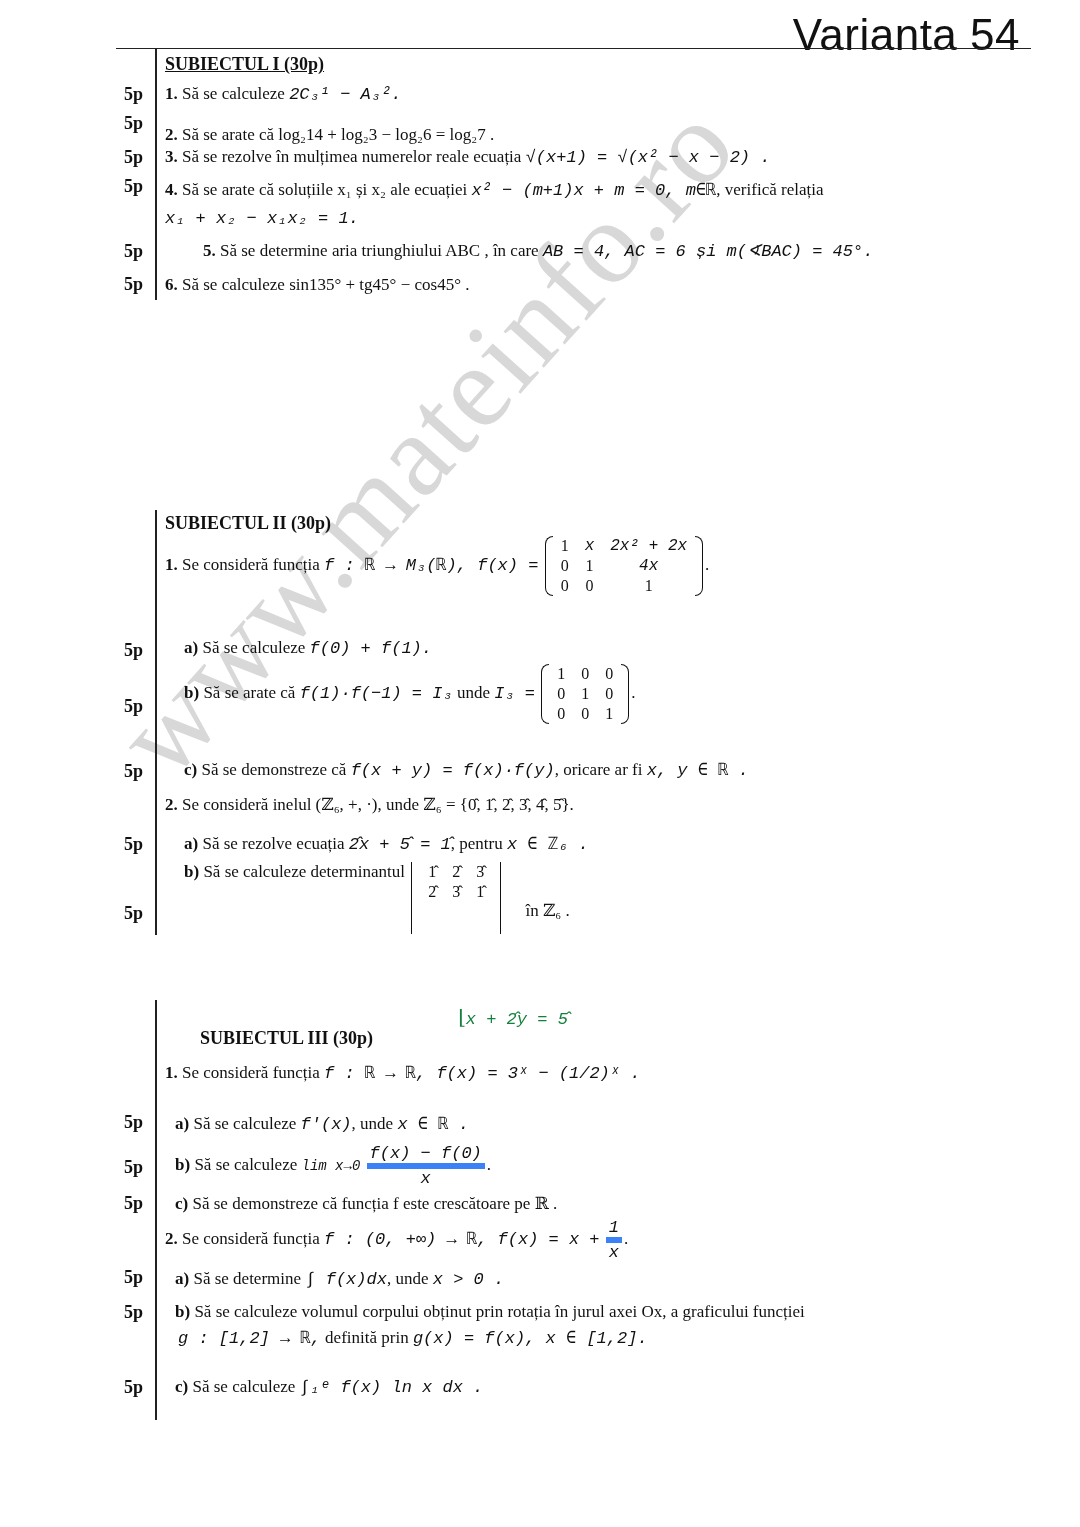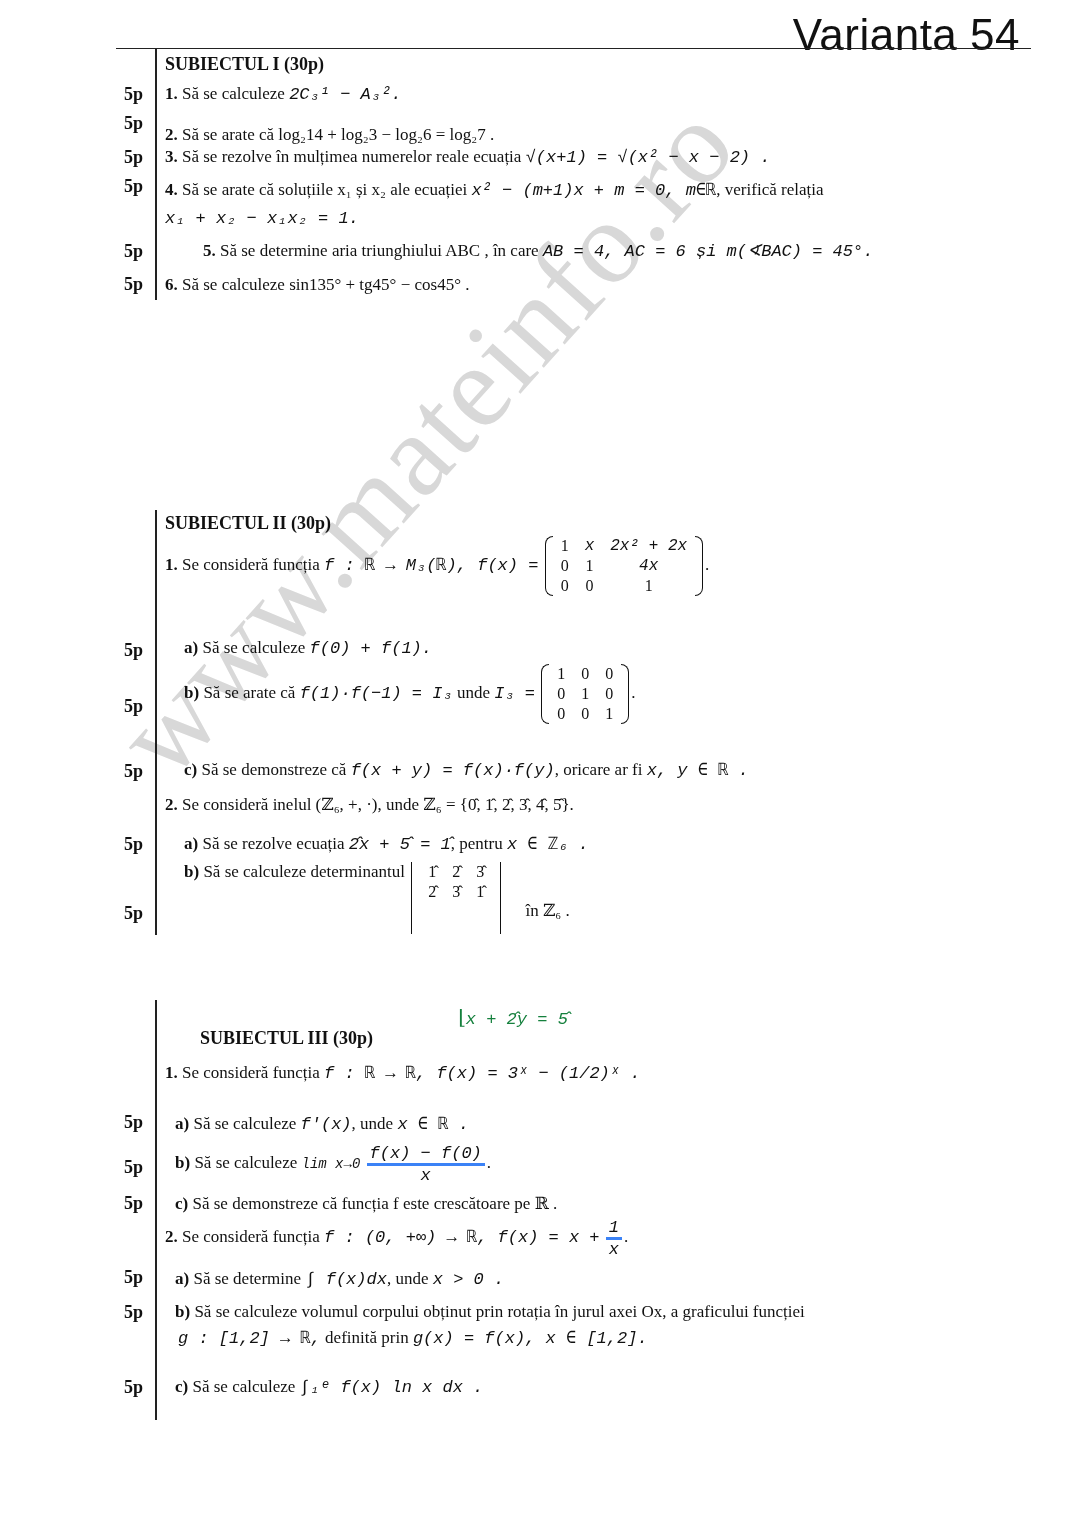--- a/index.html
+++ b/index.html
@@ -31,21 +31,21 @@
   .mat.paren::before, .mat.paren::after {
     content: ""; position: absolute; top: 0; bottom: 0; width: 7px;
     border: 1.5px solid #111;
   }
   .mat.paren::before { left: 0; border-right: none; border-radius: 10px 0 0 10px; }
   .mat.paren::after { right: 0; border-left: none; border-radius: 0 10px 10px 0; }
   .mat.det { border-left: 1.5px solid #111; border-right: 1.5px solid #111; padding: 0 8px; }
   .mat table { border-collapse: collapse; }
   .mat td { padding: 1px 8px; text-align: center; font-size: 16px; }
   .frac { display: inline-block; vertical-align: middle; text-align: center; margin: 0 2px; }
-  .frac .n { display: block; border-bottom: 3px solid #3b82f6; padding: 0 3px; }
+  .frac .n { display: block; border-bottom: 6px solid #3b82f6; padding: 0 3px; }
   .frac .d { display: block; padding: 0 3px; }
   .watermark {
     position: absolute; left: 140px; top: 690px; transform: rotate(-48deg);
     transform-origin: left center;
     font-family: "Liberation Serif", serif; font-size: 118px; color: #d8d8d8;
     white-space: nowrap; pointer-events: none; z-index: 0; letter-spacing: 2px;
   }
   .content { position: relative; z-index: 1; }
   .cut { position: absolute; color: #555; font-size: 12px; }
 </style>
@@ -56,21 +56,21 @@
 
 <div class="content">
 
   <div class="title">Varianta 54</div>
   <div class="top-rule"></div>
 
   <div class="vline" style="top:48px;height:252px;"></div>
   <div class="vline" style="top:510px;height:425px;"></div>
   <div class="vline" style="top:1000px;height:420px;"></div>
 
-  <div class="line head" style="top:54px;">SUBIECTUL I (30p)</div>
+  <div class="line head" style="top:54px;text-decoration:underline;">SUBIECTUL I (30p)</div>
 
   <div class="pts" style="top:84px;">5p</div>
   <div class="line" style="top:84px;">
     <span class="num">1.</span>
     <span>Să se calculeze</span>
     <span class="m">2C₃¹ − A₃².</span>
   </div>
 
   <div class="pts" style="top:113px;">5p</div>
   <div class="line" style="top:113px;margin-top:12px;">

